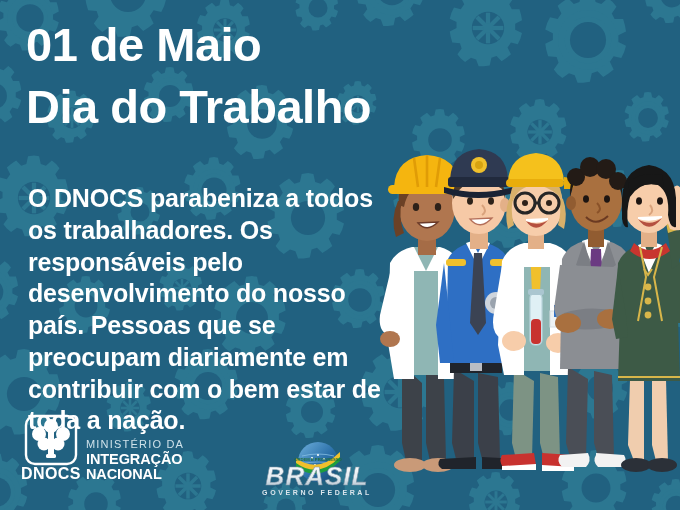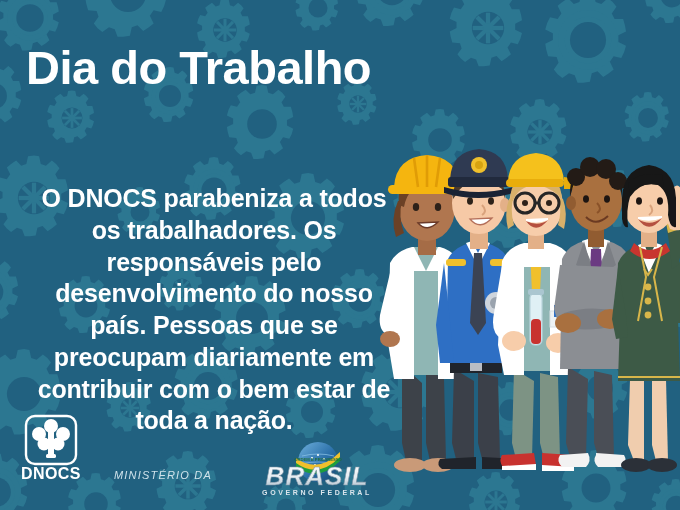--- a/index.html
+++ b/index.html
@@ -19,49 +19,47 @@
 
   
   .headline{
     position:absolute;left:26px;top:22px;z-index:5;
     color:#ffffff;
     font-weight:700;
     letter-spacing:-0.5px;
     line-height:0.98;
   }
   .headline .l1{font-size:47px;display:block;}
-  .headline .l2{font-size:47px;display:block;margin-top:23px;}
+  .headline .l2{font-size:47px;display:block;margin-top:16px;}
 
   
   .body-copy{
     position:absolute;left:28px;top:158px;z-index:5;
     width:372px;
     color:#ffffff;
     font-size:25px;
     font-weight:700;
     line-height:1.27;
     letter-spacing:-0.2px;
-    text-align:center;
   }
 
   
   .people{position:absolute;right:-4px;bottom:22px;z-index:4;width:306px;height:345px;}
   .people svg{display:block;width:100%;height:100%;}
 
   
   .footer{position:absolute;left:0;bottom:0;width:680px;height:96px;z-index:6;}
 
   .dnocs-logo{position:absolute;left:22px;bottom:26px;width:68px;height:70px;}
   .dnocs-logo svg{display:block;}
 
   .ministerio{
     position:absolute;left:86px;bottom:28px;
-    color:#ffffff;text-align:center;width:154px;
+    color:#ffffff;text-align:left;width:154px;
     line-height:1.05;
-    font-style:italic;
   }
   .ministerio .m1{
     display:block;font-size:11px;font-weight:400;letter-spacing:1.2px;
     color:#cfe2ea;
   }
   .ministerio .m2{
     display:block;font-size:14.5px;font-weight:700;letter-spacing:-0.1px;
     margin-top:1px;color:#ffffff;
   }
 
@@ -160,20 +158,21 @@
         <use href="#gearA" transform="translate(286,508) scale(0.5)"></use>
         <use href="#gearRing" transform="translate(378,490) scale(0.9)"></use>
         <use href="#gearSpoke" transform="translate(496,502) scale(0.6)"></use>
         <use href="#gearA" transform="translate(596,488) scale(0.76)"></use>
         <use href="#gearRing" transform="translate(676,506) scale(0.54)"></use>
       </g>
     </svg>
   </div>
 
   <div class="headline">
+    <span class="l1">01 de Maio</span>
     <span class="l2">Dia do Trabalho</span>
   </div>
 
   <p class="body-copy">O DNOCS parabeniza a todos os trabalhadores. Os responsáveis pelo desenvolvimento do nosso país. Pessoas que se preocupam diariamente em contribuir com o bem estar de toda a nação.</p>
 
   <div class="people">
     <svg viewBox="0 0 306 345" xmlns="http://www.w3.org/2000/svg" aria-hidden="true">
 
       <g>
 
@@ -418,20 +417,21 @@
           <path d="M29,32 L18,24 L20,29 L29,37 Z"></path>
           <path d="M29,32 L40,24 L38,29 L29,37 Z"></path>
           <rect x="24" y="40" width="10" height="4" rx="1.6"></rect>
         </g>
         <text x="29" y="65" font-family="Liberation Sans, sans-serif" font-size="16" font-weight="700" fill="#ffffff" text-anchor="middle" letter-spacing="0.4">DNOCS</text>
       </svg>
     </div>
 
     <div class="ministerio">
       <span class="m1">MINISTÉRIO DA</span>
+      <span class="m2">INTEGRAÇÃO NACIONAL</span>
     </div>
 
     <div class="brasil-logo">
       <svg width="130" height="62" viewBox="0 0 130 62" xmlns="http://www.w3.org/2000/svg" aria-hidden="true">
         <defs>
           <linearGradient id="globeGrad" x1="0" y1="0" x2="1" y2="1">
             <stop offset="0%" stop-color="#6fb0dd"></stop>
             <stop offset="55%" stop-color="#2a6fa8"></stop>
             <stop offset="100%" stop-color="#17466e"></stop>
           </linearGradient>

